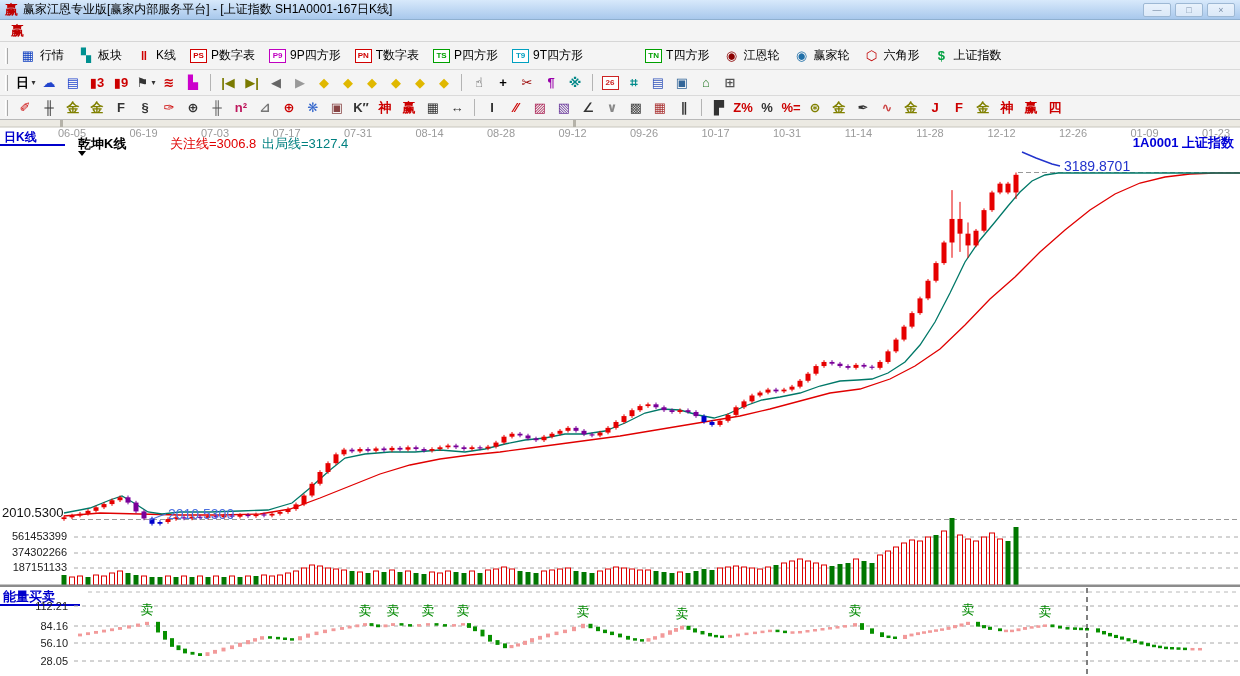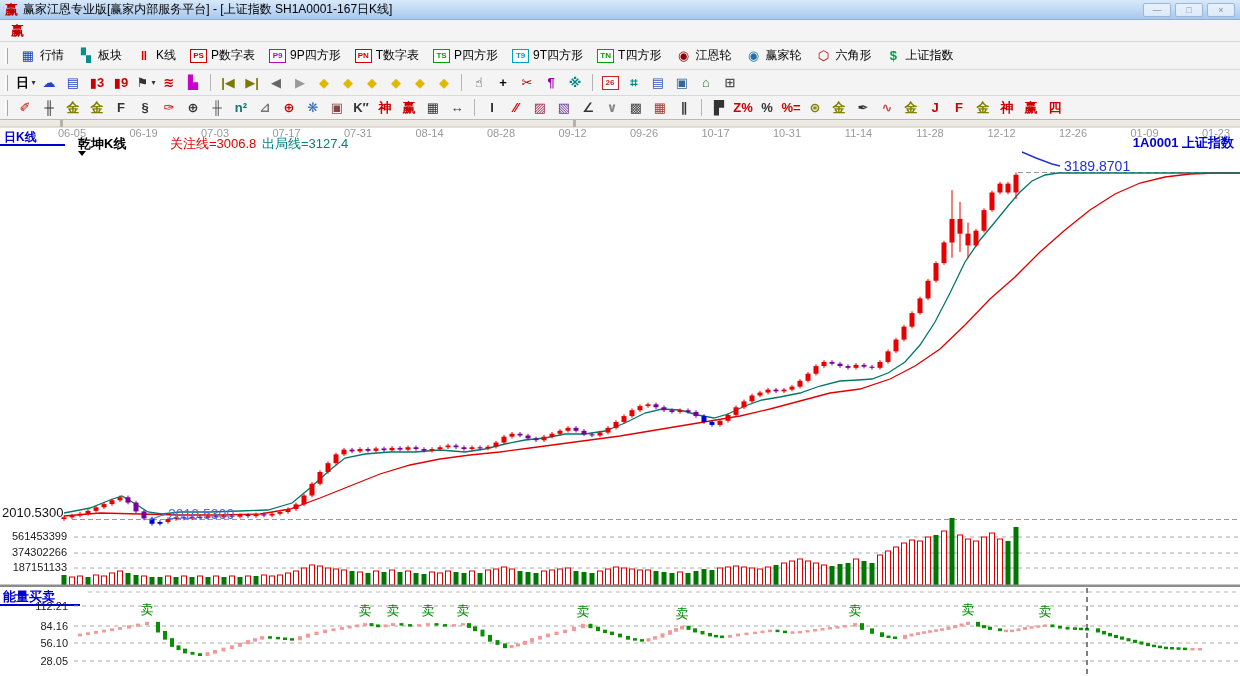--- a/index.html
+++ b/index.html
@@ -75,21 +75,21 @@
     </span>
     <span class="tb-btn">
       <span class="tb-badge" style="border-color: rgb(0, 160, 0); color: rgb(0, 160, 0);">TS</span>
       <span>P四方形</span>
     </span>
     <span class="tb-btn">
       <span class="tb-badge" style="border-color: rgb(0, 160, 192); color: rgb(0, 160, 192);">T9</span>
       <span>9T四方形</span>
     </span>
     <span class="tb-btn">
-      <span class="tb-badge" style="border-color: rgb(0, 160, 0); color: rgb(0, 160, 0);">TN</span>
+      <span class="tb-badge" style="border-color: rgb(0, 160, 0); color: rgb(0, 160, 0); margin-left: 48px;">TN</span>
       <span>T四方形</span>
     </span>
     <span class="tb-btn">
       <span class="tb-ico" style="color: rgb(139, 0, 0);">◉</span>
       <span>江恩轮</span>
     </span>
     <span class="tb-btn">
       <span class="tb-ico" style="color: rgb(31, 111, 168);">◉</span>
       <span>赢家轮</span>
     </span>
@@ -220,21 +220,21 @@
     <span class="tb-ibtn">
       <span class="tb-ico" style="color: rgb(204, 0, 0);">✑</span>
     </span>
     <span class="tb-ibtn">
       <span class="tb-ico" style="color: rgb(51, 51, 51);">⊕</span>
     </span>
     <span class="tb-ibtn">
       <span class="tb-ico" style="color: rgb(85, 85, 85);">╫</span>
     </span>
     <span class="tb-ibtn">
-      <span class="tb-ico" style="color: #0f766e;">n²</span>
+      <span class="tb-ico" style="color: #be185d;">n²</span>
     </span>
     <span class="tb-ibtn">
       <span class="tb-ico" style="color: rgb(119, 119, 119);">⊿</span>
     </span>
     <span class="tb-ibtn">
       <span class="tb-ico" style="color: rgb(204, 0, 0);">⊕</span>
     </span>
     <span class="tb-ibtn">
       <span class="tb-ico" style="color: rgb(51, 102, 204);">❋</span>
     </span>

